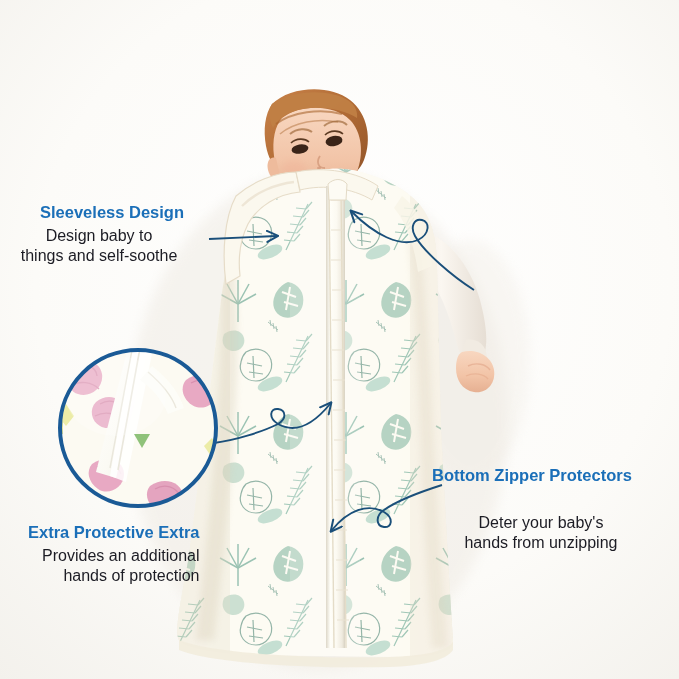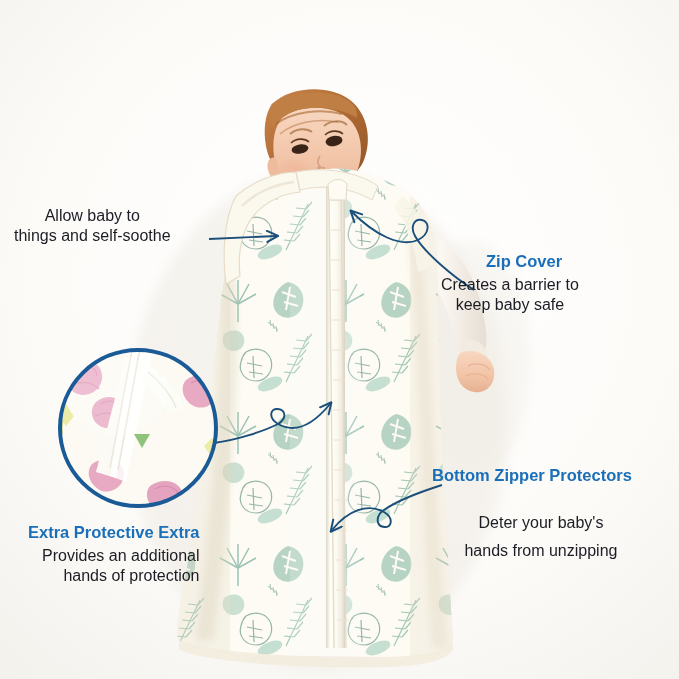--- a/index.html
+++ b/index.html
@@ -444,34 +444,30 @@
         </g>
 
         <ellipse cx="60" cy="50" rx="50" ry="40" fill="#ffffff" opacity=".25"></ellipse>
       </g>
 
       <circle cx="82" cy="82" r="78" fill="none" stroke="#1a5a96" stroke-width="4"></circle>
     </svg>
   </div>
 
   <div class="callout c-sleeveless">
-    <div class="body">Allow baby to</div>
+    <div class="head">Sleeveless Design</div>
+    <div class="body">Design baby to</div>
     <div class="body" style="margin-top:0">things and self-soothe</div>
   </div>
 
-  <div class="callout c-zip">
-    <div class="head">Zip Cover</div>
-    <div class="body">Creates a barrier to</div>
-    <div class="body" style="margin-top:0">keep baby safe</div>
-  </div>
 
   <div class="callout c-bottom">
     <div class="head">Bottom Zipper Protectors</div>
     <div class="body">Deter your baby's</div>
-    <div class="body" style="margin-top:8px">hands from unzipping</div>
+    <div class="body" style="margin-top:0">hands from unzipping</div>
   </div>
 
   <div class="callout c-extra">
     <div class="head">Extra Protective Extra</div>
     <div class="body">Provides an additional</div>
     <div class="body" style="margin-top:0">hands of protection</div>
   </div>
 
 </div>
 

